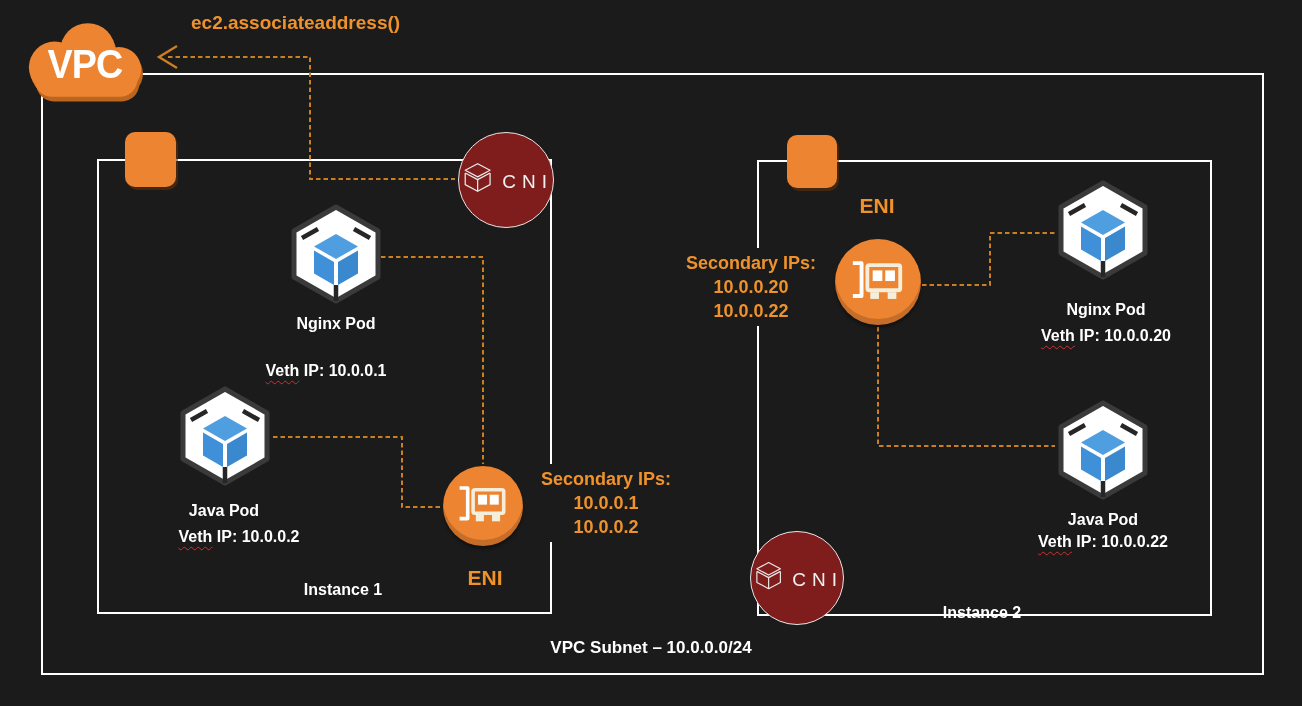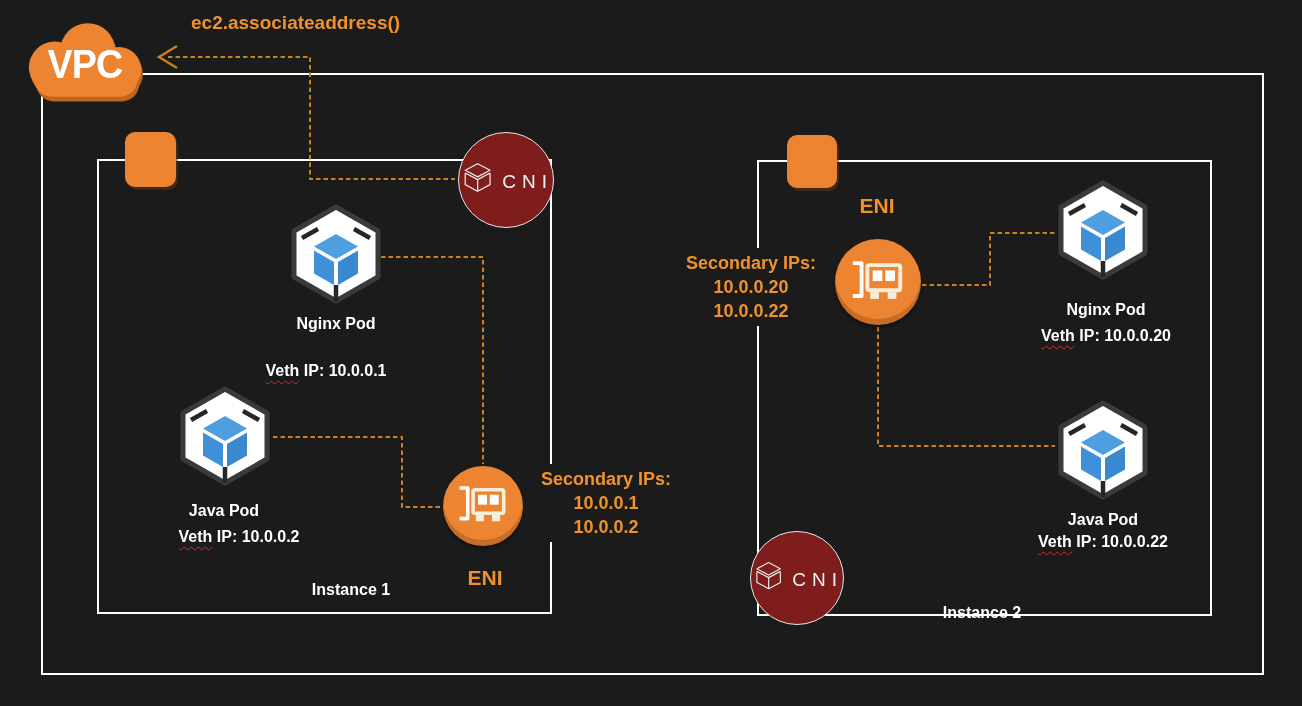--- a/index.html
+++ b/index.html
@@ -195,17 +195,18 @@
   <div class="lbl white-lbl center" style="left:1106px;top:301px;">Nginx Pod</div>
   <div class="lbl white-lbl center" style="left:1106px;top:327px;">
     <span class="squiggle">Veth</span><span> IP: 10.0.0.20</span>
   </div>
 
   <div class="lbl white-lbl center" style="left:1103px;top:511px;">Java Pod</div>
   <div class="lbl white-lbl center" style="left:1103px;top:533px;">
     <span class="squiggle">Veth</span><span> IP: 10.0.0.22</span>
   </div>
 
-  <div class="lbl white-lbl center" style="left:334px;top:581px;padding-left:34px;">Instance 1</div>
+  <div class="lbl white-lbl center" style="left:326px;top:581px;padding-left:34px;">Instance 1</div>
   <div class="lbl white-lbl center" style="left:982px;top:604px;">Instance 2</div>
 
+  <div class="lbl white-lbl center" style="left:651px;top:638px;font-size:17px;">VPC Subnet – 10.0.0.0/24</div>
 
 </div>
 
 </body></html>

